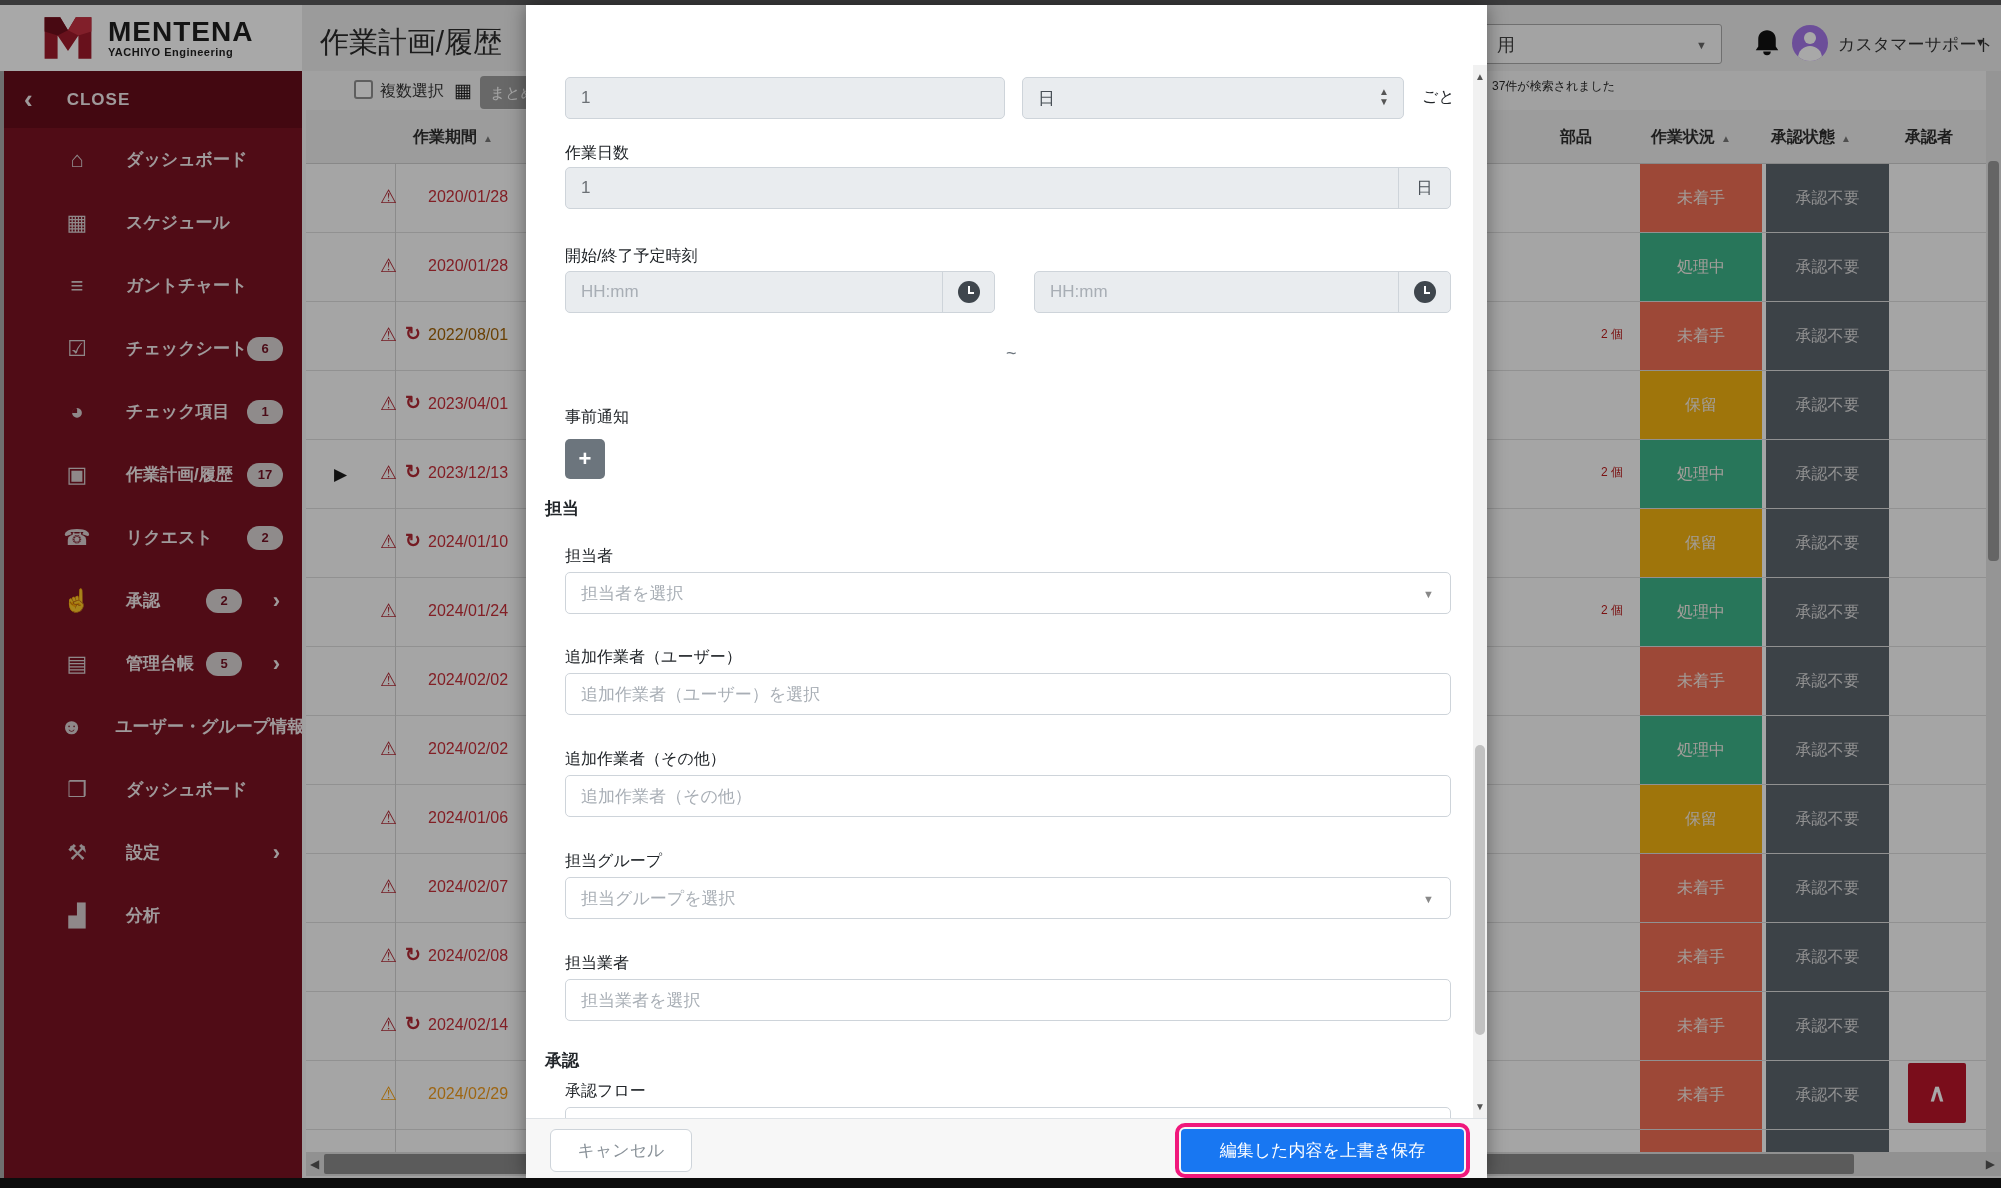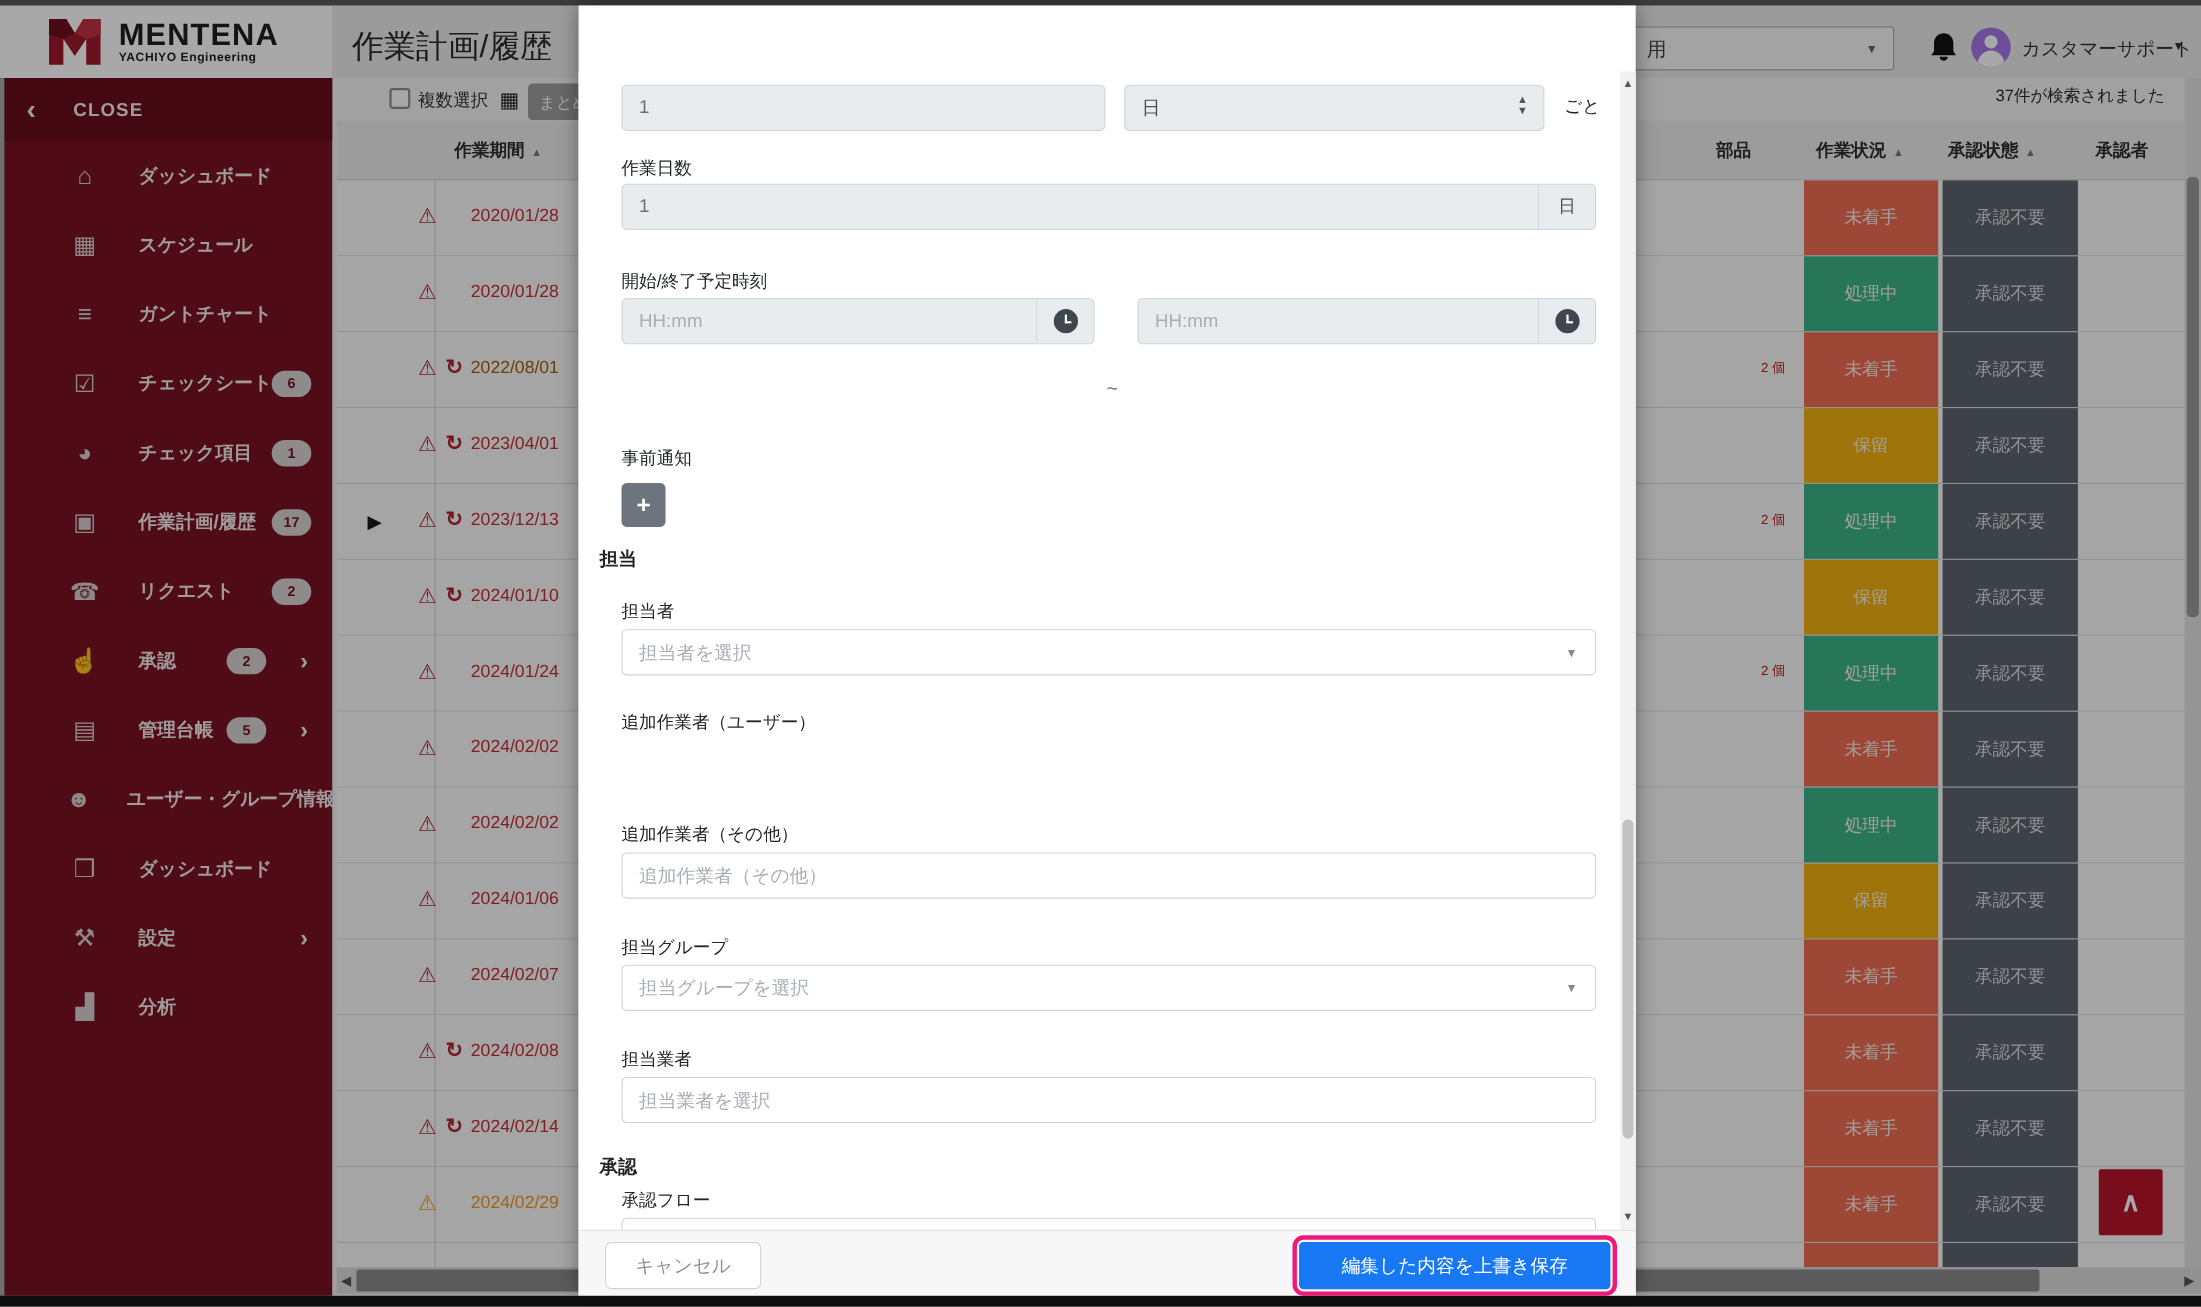--- a/index.html
+++ b/index.html
@@ -42,21 +42,21 @@
   .sb-badge.with-chev { right:60px; }
   .sb-chev { position:absolute; right:22px; color:#f2eaeb; font-size:22px; font-weight:700; display:none; }
 
   
   #content-bg { left:302px; top:71px; width:1699px; height:1107px; background:#f4f4f4; z-index:1; }
   #toolbar { left:302px; top:76px; width:1699px; height:34px; z-index:2; }
   #multi-checkbox { position:absolute; left:52px; top:4px; width:19px; height:19px; background:#fdfdfd; border:2px solid #8f8f8f; border-radius:3px; }
   #multi-label { position:absolute; left:78px; top:5px; font-size:16px; color:#333; }
   #toolbar-cal { position:absolute; left:152px; top:3px; font-size:19px; color:#1c1c1c; }
   #bulk-edit { position:absolute; left:178px; top:0px; height:33px; background:#9e9e9e; color:#fbfbfb; font-size:15px; padding:8px 10px; border-radius:4px; white-space:nowrap; }
-  #result-count { position:absolute; left:1190px; top:2px; width:476px; text-align:right; font-size:15px; color:#2a2a2a; }
+  #result-count { position:absolute; left:1190px; top:2px; width:476px; font-size:12px; color:#2a2a2a; }
 
   
   #table { left:306px; top:110px; width:1695px; height:1042px; background:#fbfbfb; z-index:2; overflow:hidden; }
   #table-header { position:absolute; left:0; top:0; width:1695px; height:54px; background:#ededed; border-bottom:1px solid #cfcfcf; font-size:16px; font-weight:700; color:#2e2e2e; }
   .th { position:absolute; top:17px; white-space:nowrap; }
   .sort-arrow { font-size:10px; color:#777; margin-left:6px; }
   #row-list { position:absolute; left:0; top:54px; width:1695px; }
   .t-row { position:relative; height:69px; background:#fbfbfb; border-bottom:1px solid #dcdcdc; }
   .t-expand { position:absolute; left:28px; top:24px; font-size:17px; color:#1a1a1a; }
   .t-coldiv { position:absolute; left:89px; top:0; width:1px; height:69px; background:#d4d4d4; }
@@ -402,20 +402,23 @@
       <div id="add-notice">+</div>
 
       <span class="m-section" style="top:432px;">担当</span>
       <span class="m-label" style="top:481px;">担当者</span>
       <div class="m-input" style="left:39px; top:507px; width:886px; height:42px;">
         <span class="ph">担当者を選択</span>
         <span class="caret">▼</span>
       </div>
 
       <span class="m-label" style="top:582px;">追加作業者（ユーザー）</span>
+      <div class="m-input" style="left:39px; top:608px; width:886px; height:42px;">
+        <span class="ph">追加作業者（ユーザー）を選択</span>
+      </div>
 
       <span class="m-label" style="top:684px;">追加作業者（その他）</span>
       <div class="m-input" style="left:39px; top:710px; width:886px; height:42px;">
         <span class="ph">追加作業者（その他）</span>
       </div>
 
       <span class="m-label" style="top:786px;">担当グループ</span>
       <div class="m-input" style="left:39px; top:812px; width:886px; height:42px;">
         <span class="ph">担当グループを選択</span>
         <span class="caret">▼</span>

